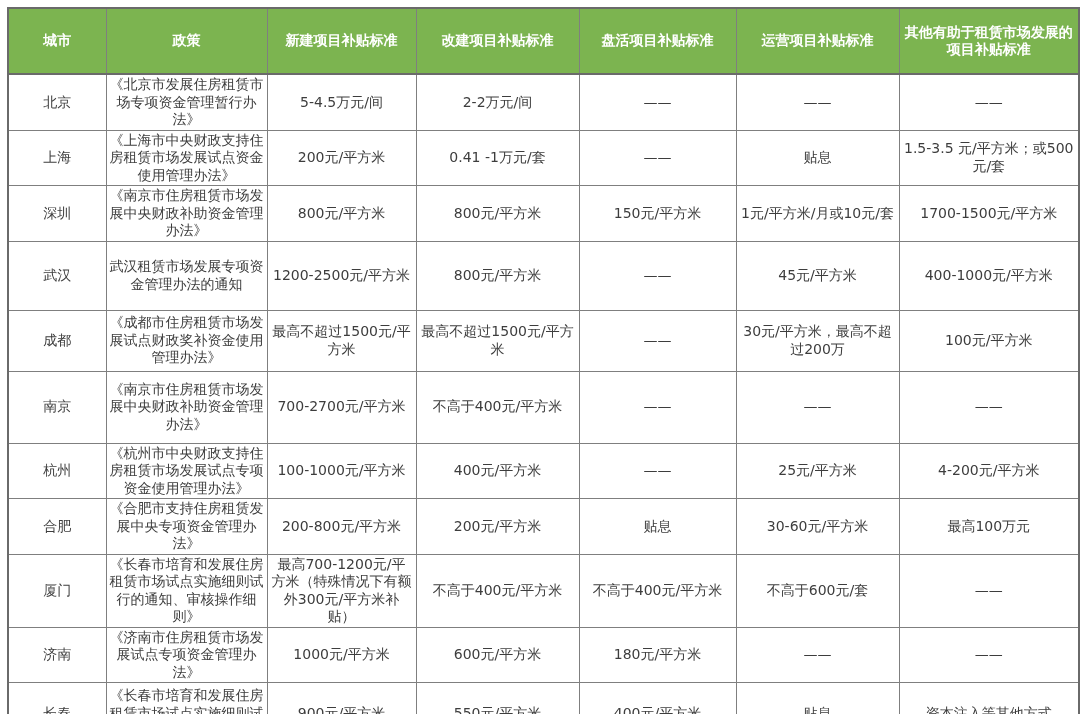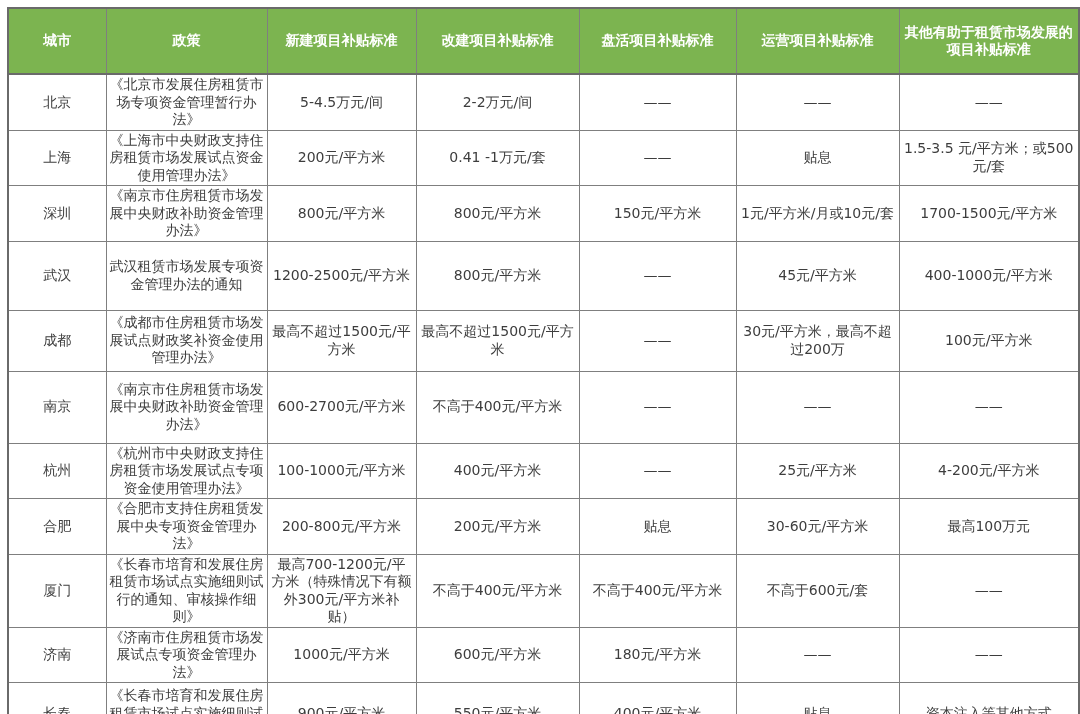--- a/index.html
+++ b/index.html
@@ -122,21 +122,21 @@
         <td>《成都市住房租赁市场发展试点财政奖补资金使用管理办法》</td>
         <td>最高不超过1500元/平方米</td>
         <td>最高不超过1500元/平方米</td>
         <td>——</td>
         <td>30元/平方米，最高不超过200万</td>
         <td>100元/平方米</td>
       </tr>
       <tr>
         <td>南京</td>
         <td>《南京市住房租赁市场发展中央财政补助资金管理办法》</td>
-        <td>600-2700元/平方米</td>
+        <td>700-2700元/平方米</td>
         <td>不高于400元/平方米</td>
         <td>——</td>
         <td>——</td>
         <td>——</td>
       </tr>
       <tr>
         <td>杭州</td>
         <td>《杭州市中央财政支持住房租赁市场发展试点专项资金使用管理办法》</td>
         <td>100-1000元/平方米</td>
         <td>400元/平方米</td>

